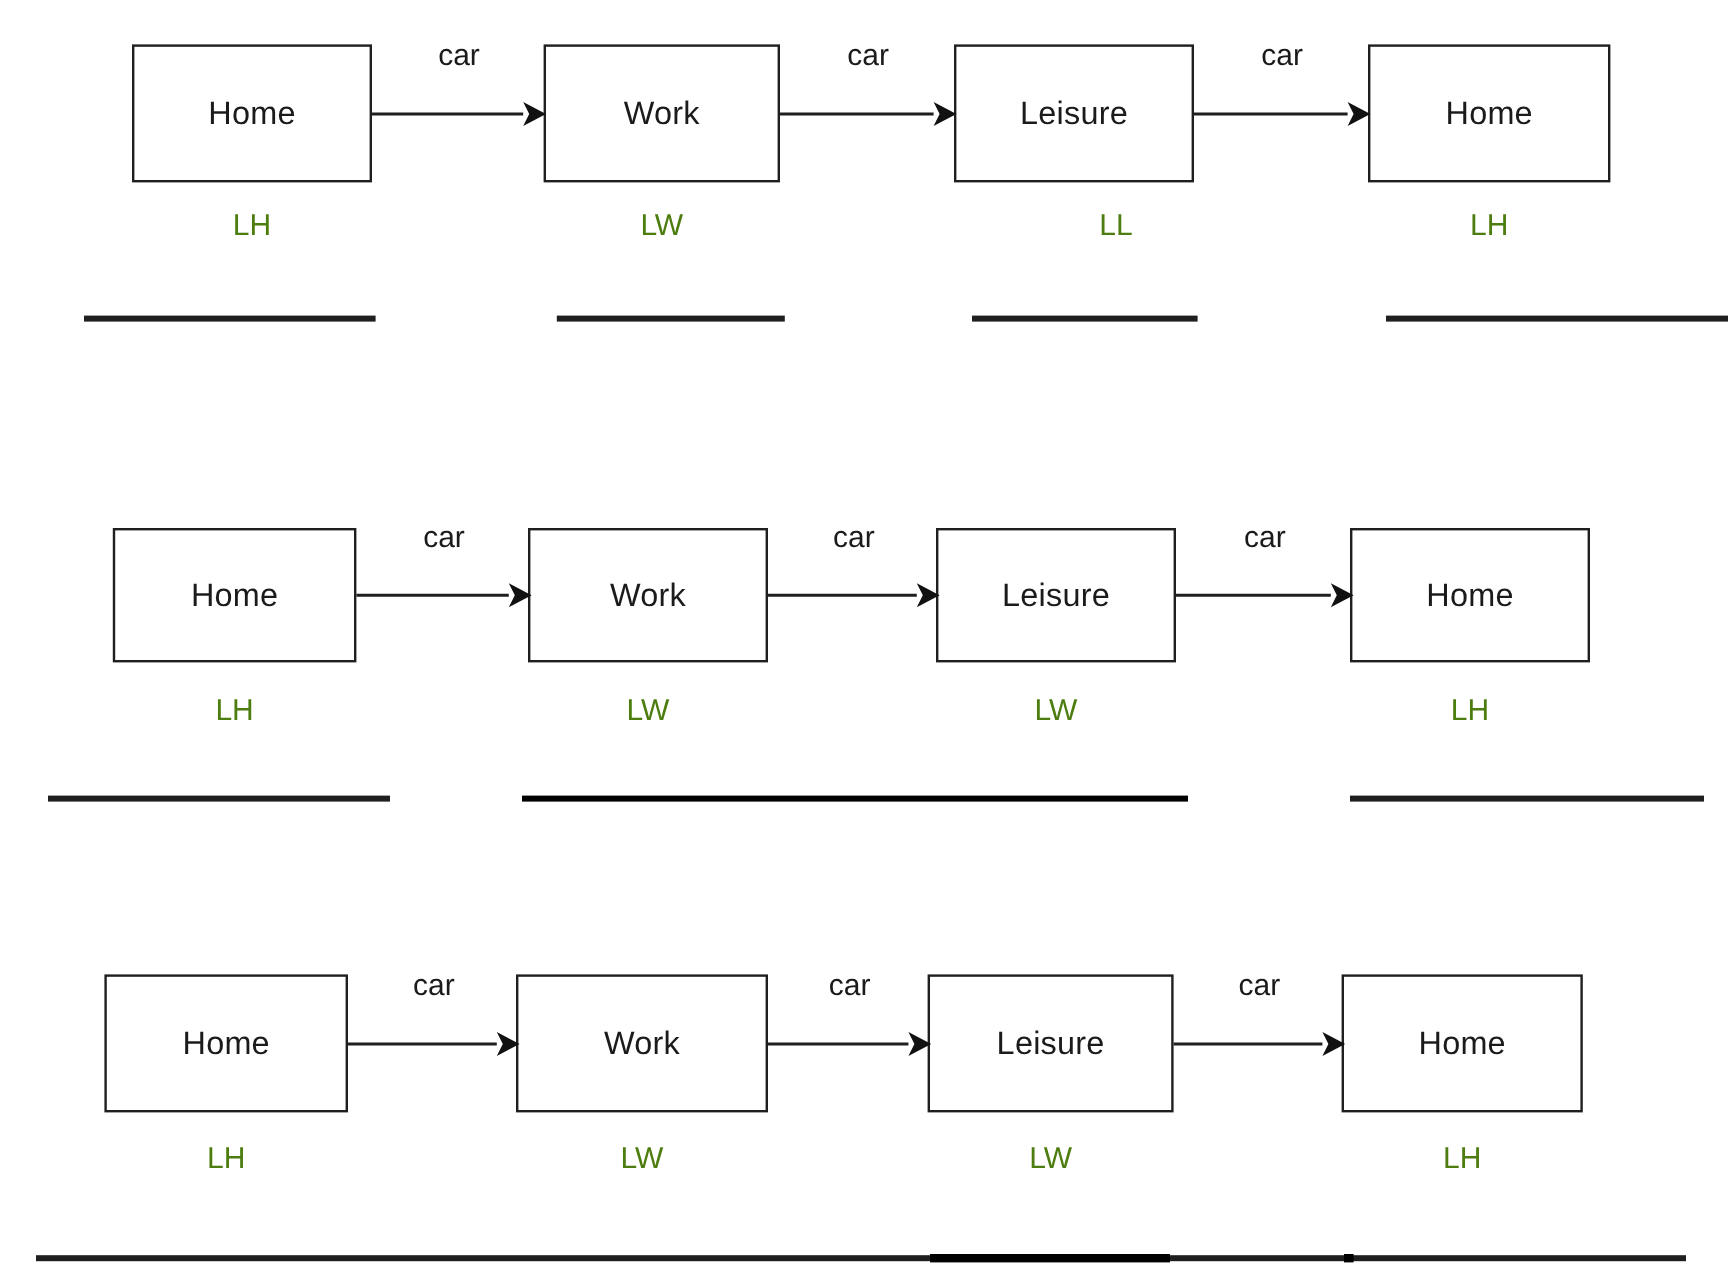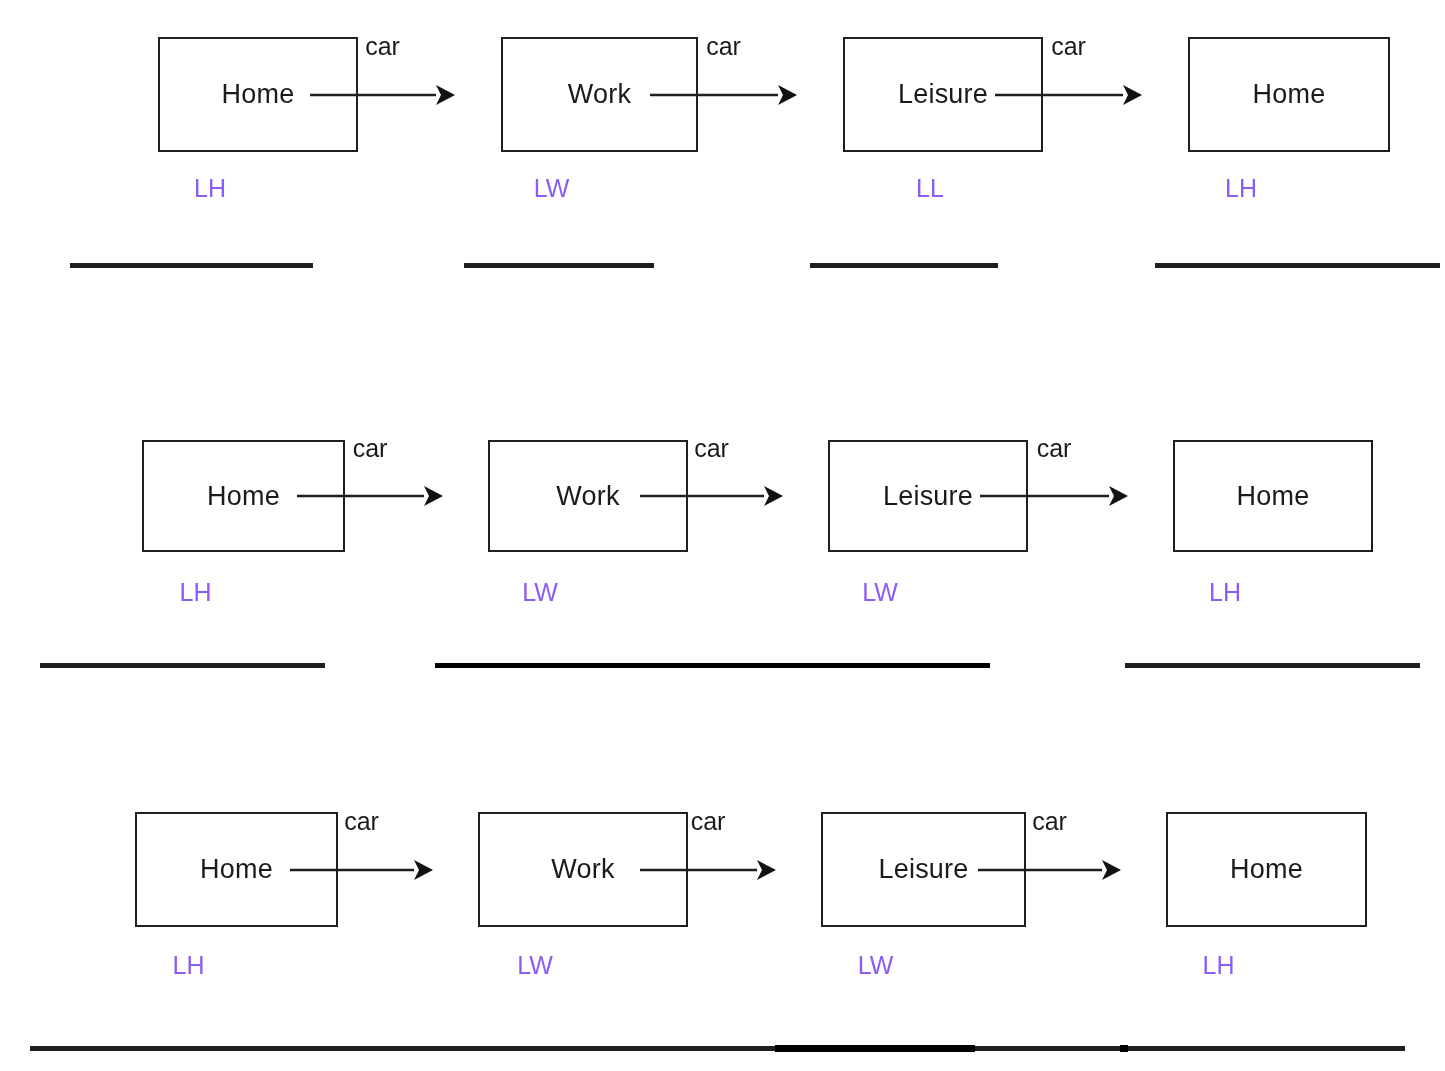--- a/index.html
+++ b/index.html
@@ -22,35 +22,34 @@
   .row { position: absolute; left: 0; width: 1445px; }
 
   .node {
     position: absolute;
     box-sizing: border-box;
     background: #ffffff;
     border: 2px solid #1f1f1f;
     display: flex;
     align-items: center;
     justify-content: center;
-    margin-left: 48px;
   }
   .node-label {
     font-size: 27px;
     line-height: 1;
     color: #1b1b1b;
     letter-spacing: 0.2px;
     white-space: nowrap;
   }
 
   .code-label {
     position: absolute;
     font-size: 25px;
     line-height: 1;
-    color: #8b5cf6;
+    color: #4d7c0f;
     text-align: center;
     white-space: nowrap;
   }
 
   .edge-label {
     position: absolute;
     font-size: 25px;
     line-height: 1;
     color: #1b1b1b;
     text-align: center;

